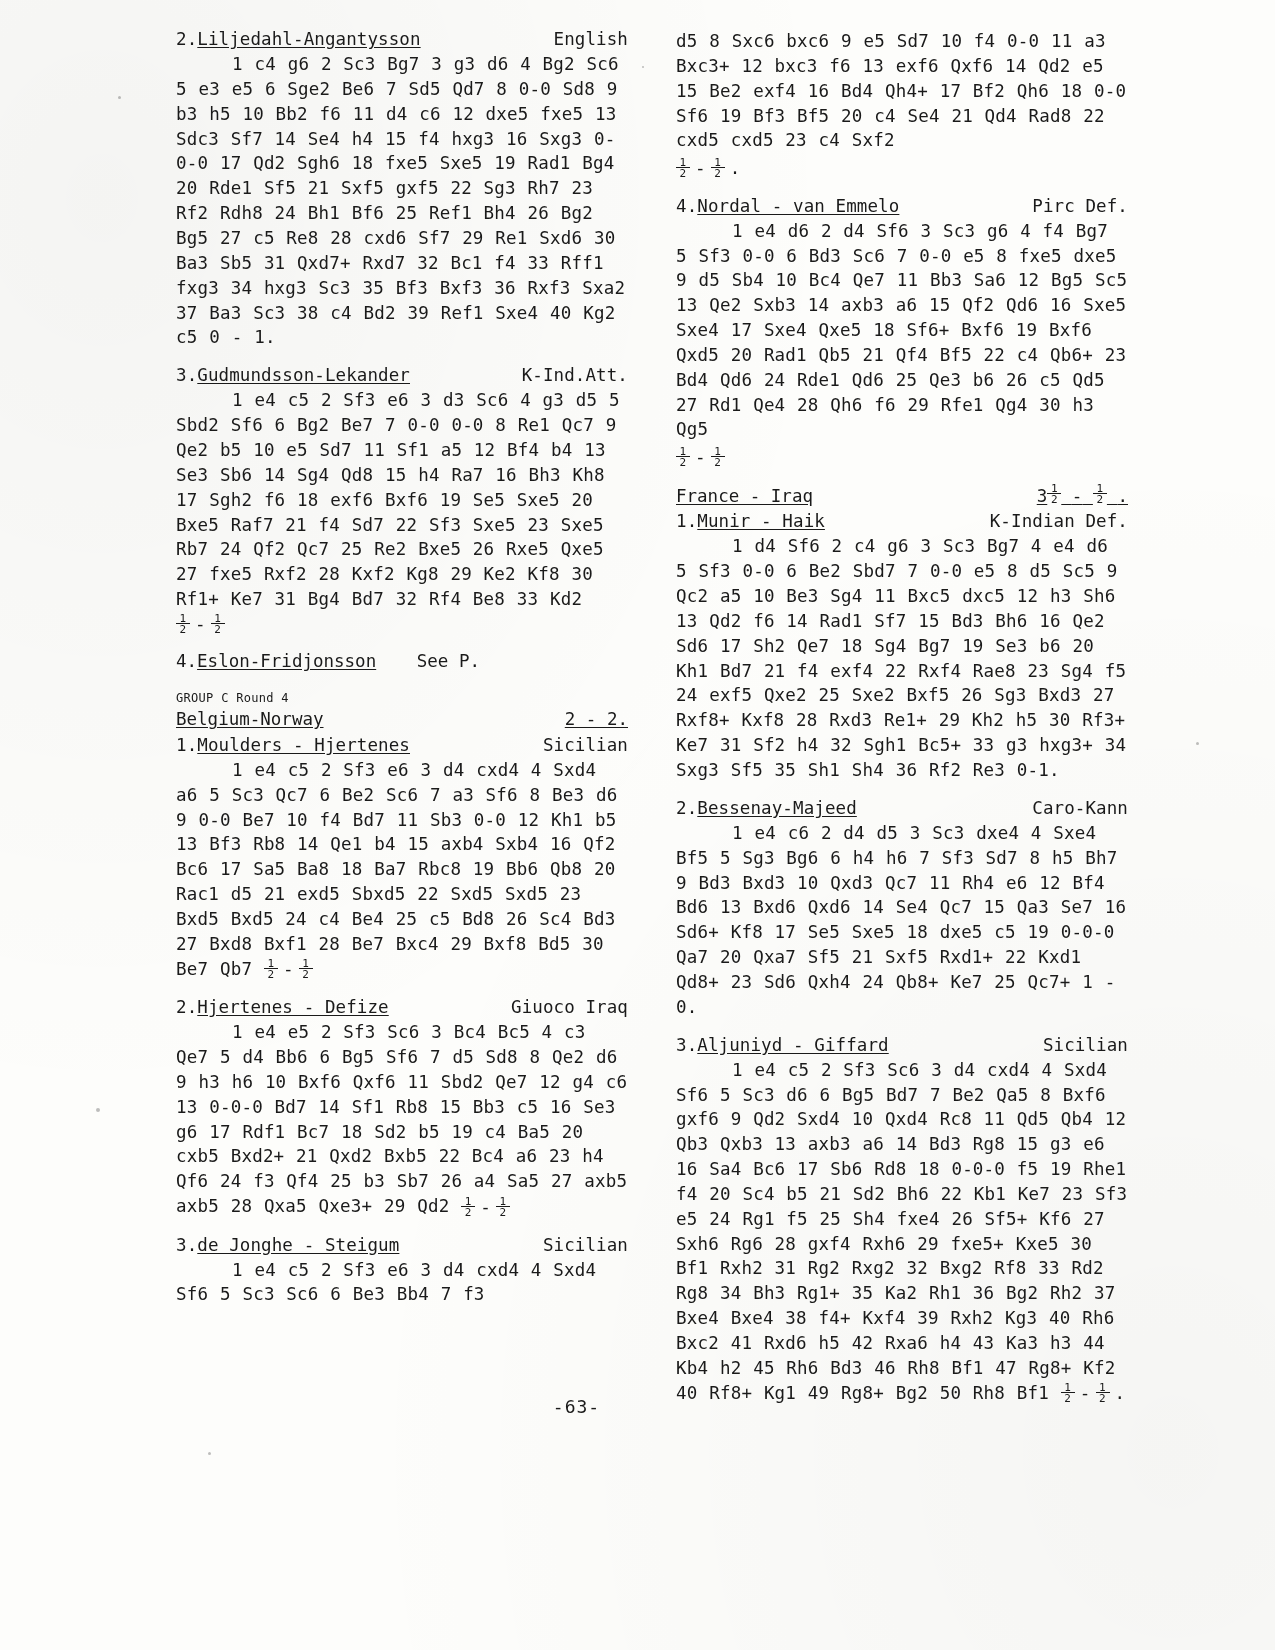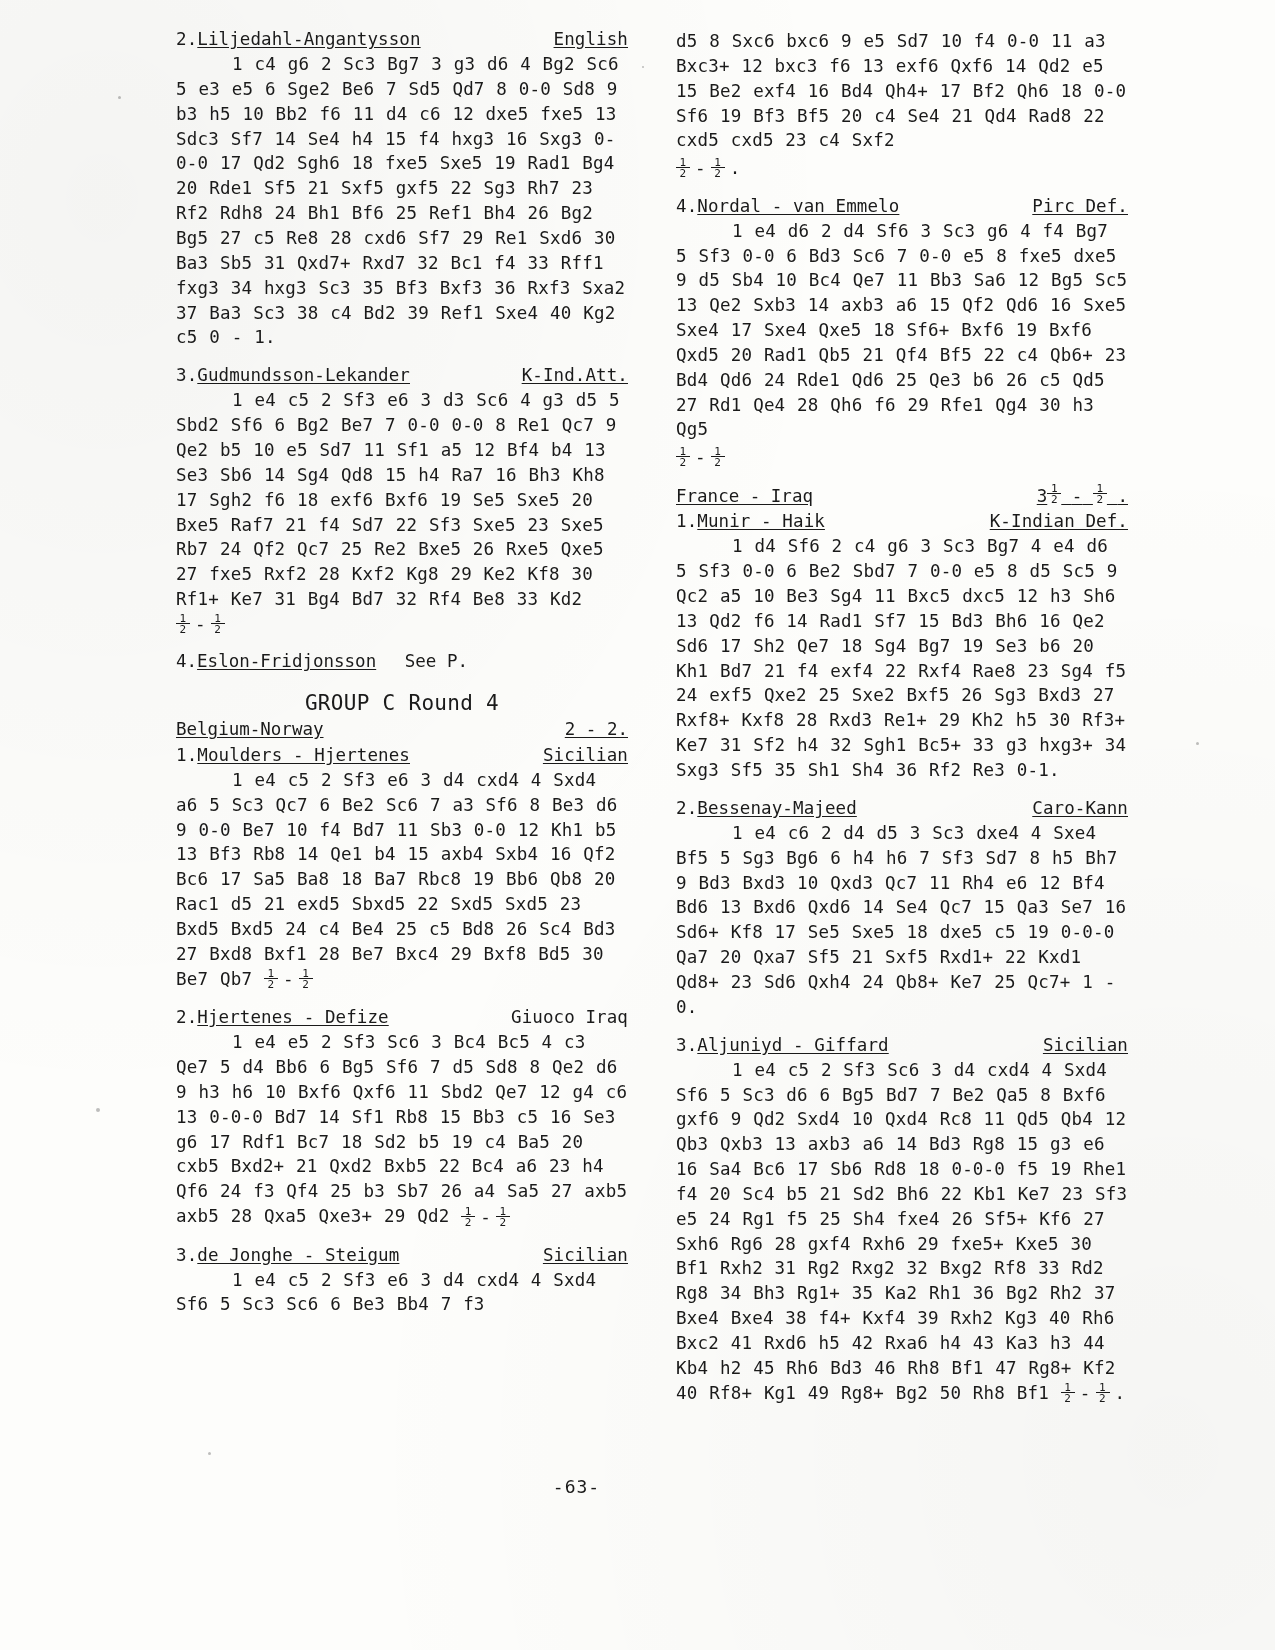--- a/index.html
+++ b/index.html
@@ -60,21 +60,20 @@
     white-space: pre;
   }
   .ghead .num {
     text-decoration: none;
   }
   .ghead .players {
     text-decoration: underline;
     text-underline-offset: 2px;
   }
   .ghead .opening {
-    text-decoration: underline;
     text-underline-offset: 2px;
     margin-left: auto;
     padding-left: 14px;
   }
   .ghead .opening.no-ul { text-decoration: none; }
 
   .moves {
     font-size: 17.5px;
     line-height: 1.42;
     letter-spacing: 0.2px;
@@ -95,22 +94,22 @@
     text-decoration: underline;
     text-underline-offset: 2px;
   }
   .matchline .score {
     margin-left: auto;
     padding-left: 18px;
     text-decoration: underline;
     text-underline-offset: 2px;
   }
   .grouphdr {
-    font-size: 21px;
-    text-align: center;
+    font-size: 12px;
+    text-align: left;
     margin: 20px 0 2px 0;
     letter-spacing: 0.3px;
   }
   .seeline {
     font-size: 17.5px;
     margin-top: 10px;
   }
   .seeline .u { text-decoration: underline; text-underline-offset: 2px; }
 
   .frac {
@@ -136,21 +135,21 @@
     align-items: center;
     gap: 5px;
     vertical-align: middle;
   }
   .result-standalone { margin-top: 2px; }
 
   .pagenum {
     position: absolute;
     left: 0;
     width: 1153px;
-    top: 1476px;
+    top: 1396px;
     text-align: center;
     font-size: 18px;
     letter-spacing: 1px;
   }
   .pagenum span { display: inline-block; }
 </style>
 </head>
 <body>
 
 <div class="page">
@@ -188,21 +187,21 @@
             <span class="frac">
                 <span class="n">1</span>
                 <span class="d">2</span>
               </span>
           </span>
         </div>
       </div>
 
       <div class="seeline">
         <span>4.</span><span class="u">Eslon-Fridjonsson</span>
-        <span style="margin-left:18px;">See P.</span>
+        <span style="margin-left:30px;">See P.</span>
       </div>
 
       <div class="grouphdr">GROUP C Round 4</div>
 
       <div class="matchline" style="margin-top:0;gap:36px;">
         <span class="teams">Belgium-Norway</span>
         <span class="score">2 - 2.</span>
       </div>
 
       <div class="game" style="margin-top:2px;">

